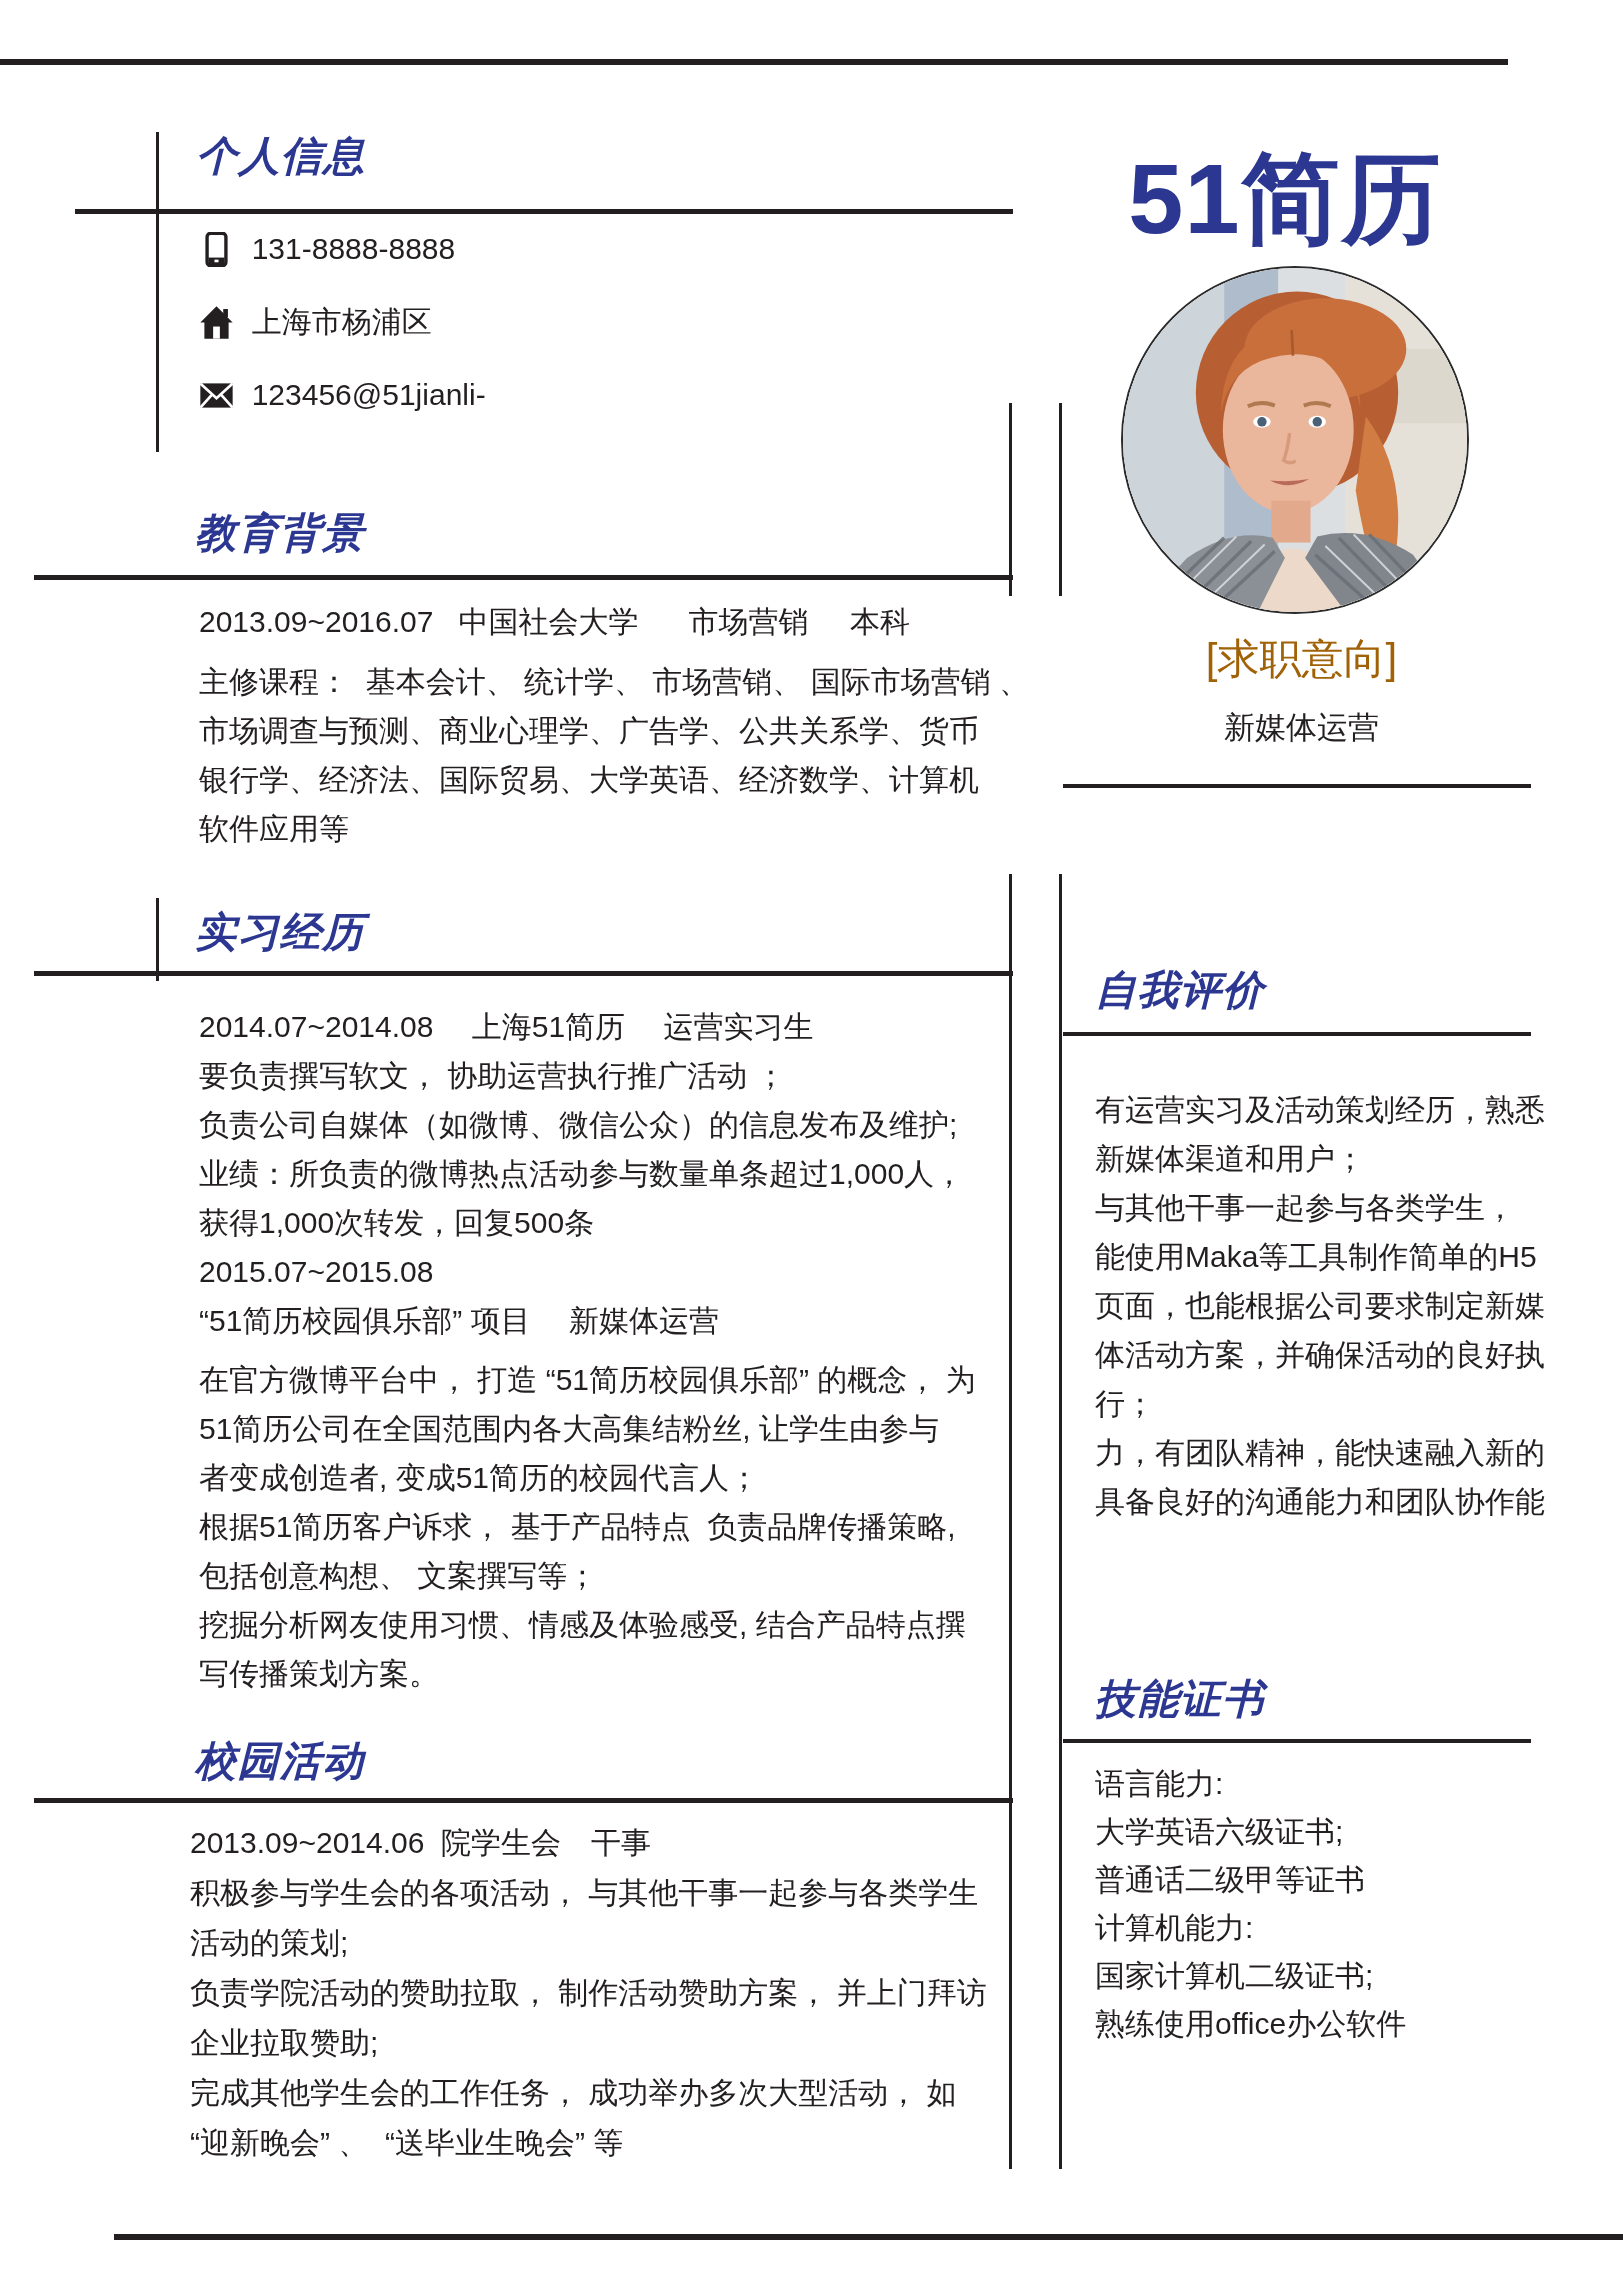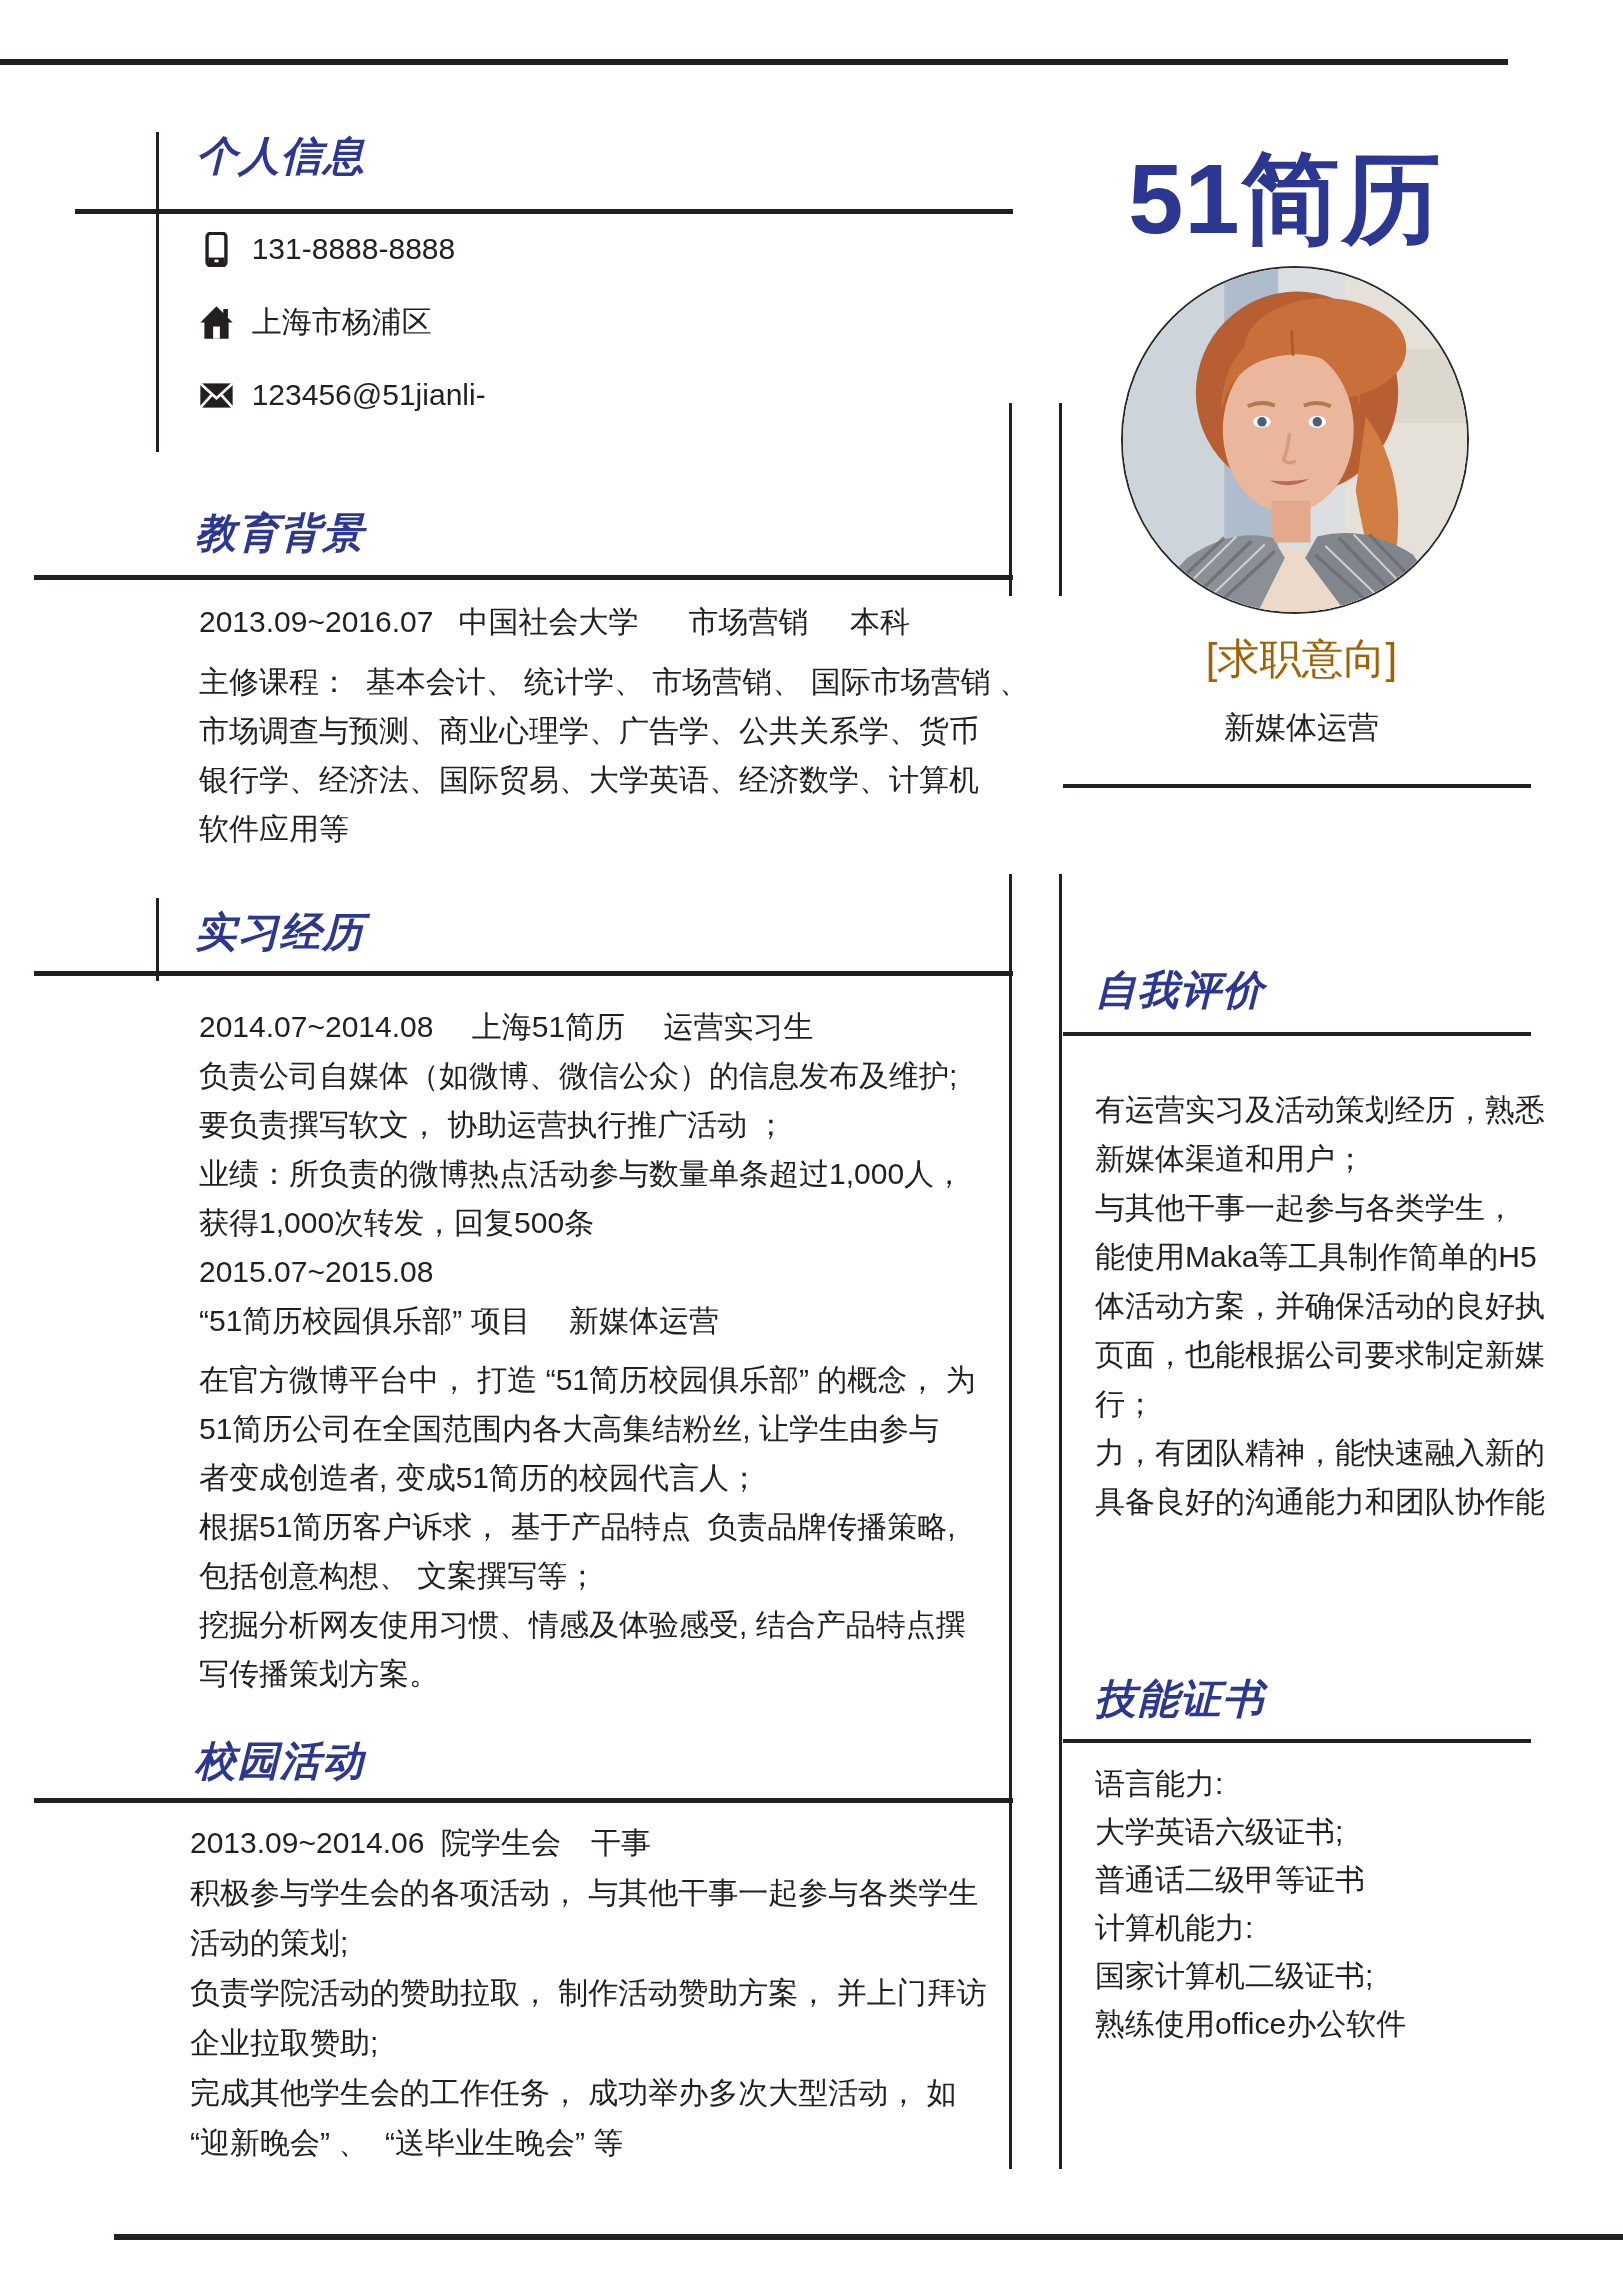--- a/index.html
+++ b/index.html
@@ -165,22 +165,22 @@
       <div class="line">市场调查与预测、商业心理学、广告学、公共关系学、货币</div>
       <div class="line">银行学、经济法、国际贸易、大学英语、经济数学、计算机</div>
       <div class="line">软件应用等</div>
     </div>
 
   <div class="vbar vbar-internship"></div>
   <div class="heading h-internship">实习经历</div>
   <div class="rule rule-internship"></div>
   <div class="tblock intern-lines">
       <div class="line">2014.07~2014.08　 上海51简历　 运营实习生</div>
+      <div class="line">要负责撰写软文， 协助运营执行推广活动 ；</div>
       <div class="line">负责公司自媒体（如微博、微信公众）的信息发布及维护;</div>
-      <div class="line">要负责撰写软文， 协助运营执行推广活动 ；</div>
       <div class="line">业绩：所负责的微博热点活动参与数量单条超过1,000人，</div>
       <div class="line">获得1,000次转发，回复500条</div>
       <div class="line">2015.07~2015.08</div>
       <div class="line">“51简历校园俱乐部” 项目　 新媒体运营</div>
     </div>
   <div class="tblock intern-para">
       <div class="line">在官方微博平台中， 打造 “51简历校园俱乐部” 的概念， 为</div>
       <div class="line">51简历公司在全国范围内各大高集结粉丝, 让学生由参与</div>
       <div class="line">者变成创造者, 变成51简历的校园代言人；</div>
       <div class="line">根据51简历客户诉求， 基于产品特点  负责品牌传播策略,</div>
@@ -206,22 +206,22 @@
   <div class="vbar vline-outer-b"></div>
   <div class="vbar vline-inner-b"></div>
 
   <div class="heading h-selfeval">自我评价</div>
   <div class="rule rule-selfeval"></div>
   <div class="tblock selfeval-lines">
       <div class="line">有运营实习及活动策划经历，熟悉</div>
       <div class="line">新媒体渠道和用户；</div>
       <div class="line">与其他干事一起参与各类学生，</div>
       <div class="line">能使用Maka等工具制作简单的H5</div>
+      <div class="line">页面，也能根据公司要求制定新媒</div>
       <div class="line">体活动方案，并确保活动的良好执</div>
-      <div class="line">页面，也能根据公司要求制定新媒</div>
       <div class="line">行；</div>
       <div class="line">力，有团队精神，能快速融入新的</div>
       <div class="line">具备良好的沟通能力和团队协作能</div>
     </div>
 
   <div class="heading h-skills">技能证书</div>
   <div class="rule rule-skills"></div>
   <div class="tblock skills-lines">
       <div class="line">语言能力:</div>
       <div class="line">大学英语六级证书;</div>

